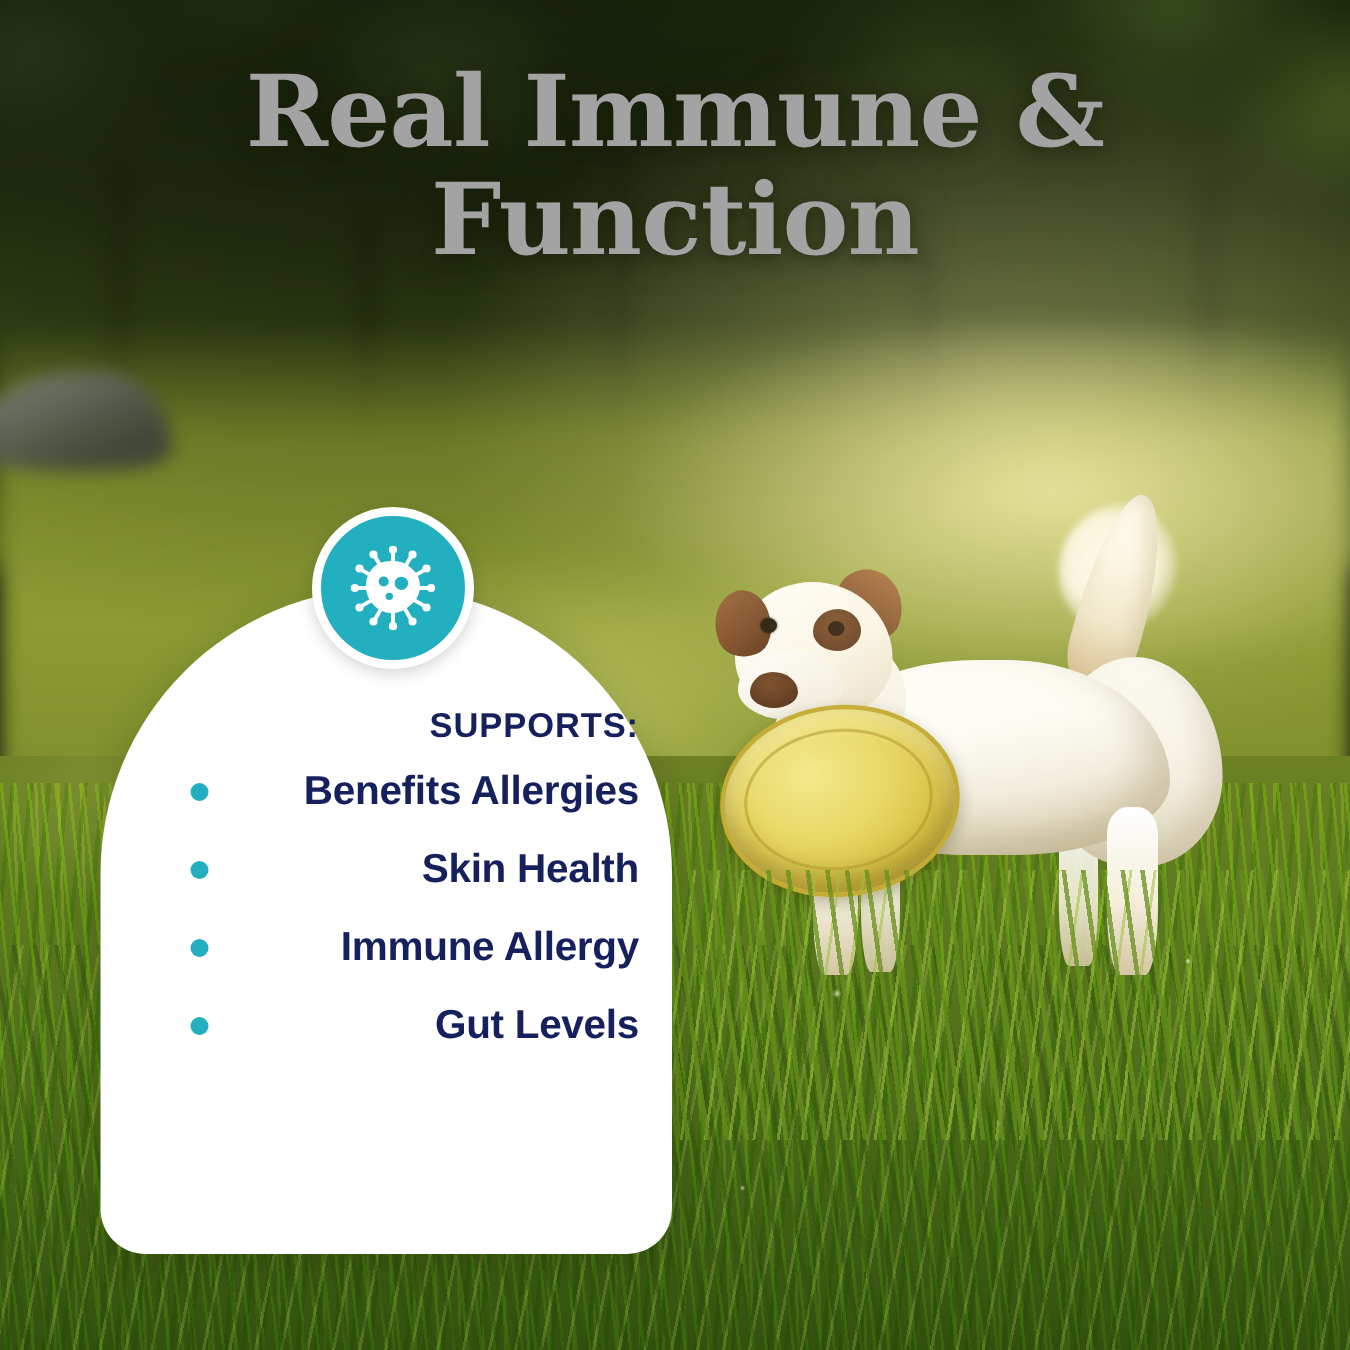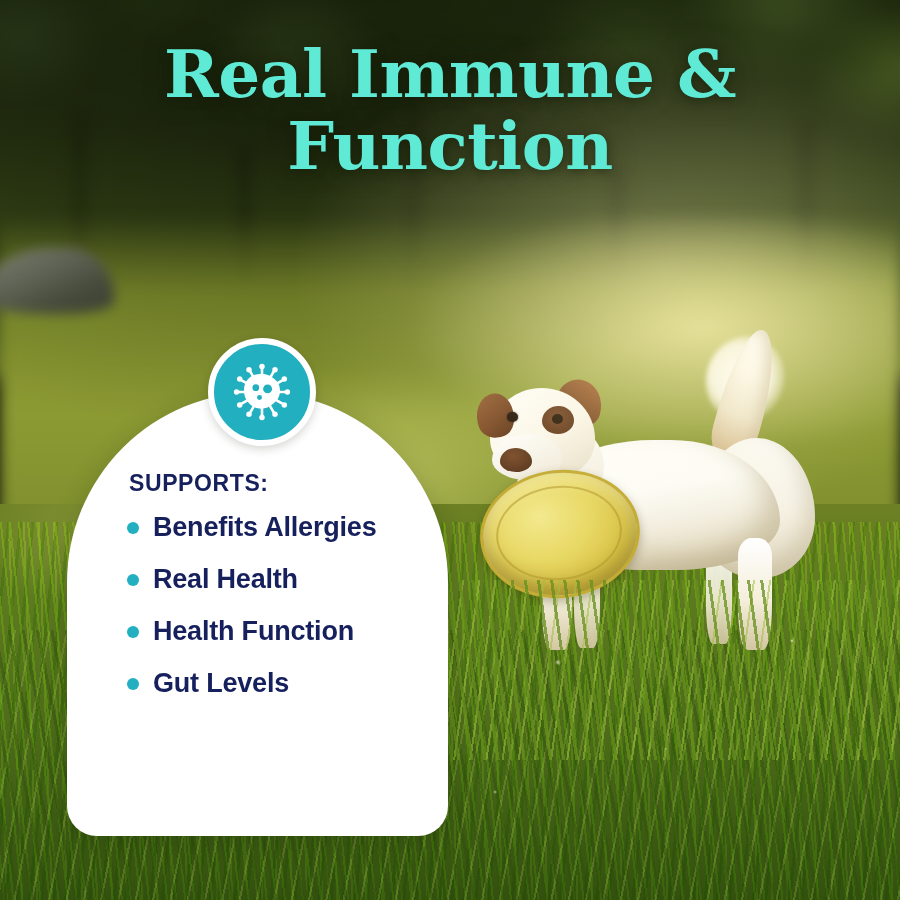--- a/index.html
+++ b/index.html
@@ -222,36 +222,36 @@
   }
 
   
   .headline {
     position:absolute; left:0; top:38px; width:900px;
     text-align:center;
     font-family:"DejaVu Serif", serif;
     font-weight:bold;
     font-size:66px;
     line-height:72px;
-    color:#5eead4;
+    color:#a3a3a3;
     letter-spacing:-0.5px;
     text-shadow:0 2px 10px rgba(20,28,8,.55), 0 0 28px rgba(20,28,8,.35);
     z-index:5;
   }
   .headline .ln { display:block; white-space:nowrap; }
 
   
   .card {
     position:absolute; left:67px; top:392px; width:381px; height:444px;
     background:#ffffff;
     border-radius:191px 191px 30px 30px;
     z-index:6;
     box-shadow:0 6px 26px rgba(20,30,10,.22);
   }
-  .card-inner { position:absolute; left:0; top:0; width:100%; height:100%; padding:78px 22px 0 60px; }
+  .card-inner { position:absolute; left:0; top:0; width:100%; height:100%; padding:78px 22px 0 60px;text-align:right; }
 
   .badge {
     position:absolute; left:208px; top:338px;
     width:108px; height:108px;
     border-radius:50%;
     background:#22afbf;
     border:6px solid #ffffff;
     z-index:8;
     display:flex; align-items:center; justify-content:center;
     box-shadow:0 3px 10px rgba(20,30,10,.18);
@@ -339,22 +339,22 @@
   <div class="headline">
     <span class="ln">Real Immune &amp;</span>
     <span class="ln">Function</span>
   </div>
 
   <div class="card">
     <div class="card-inner">
       <div class="supports">SUPPORTS:</div>
       <ul class="blist">
         <li>Benefits Allergies</li>
-        <li>Real Health</li>
-        <li>Health Function</li>
+        <li>Skin Health</li>
+        <li>Immune Allergy</li>
         <li>Gut Levels</li>
       </ul>
     </div>
   </div>
 
   <div class="badge">
     <span>
       <svg viewBox="0 0 100 100" aria-hidden="true">
         <g fill="#ffffff">
 

